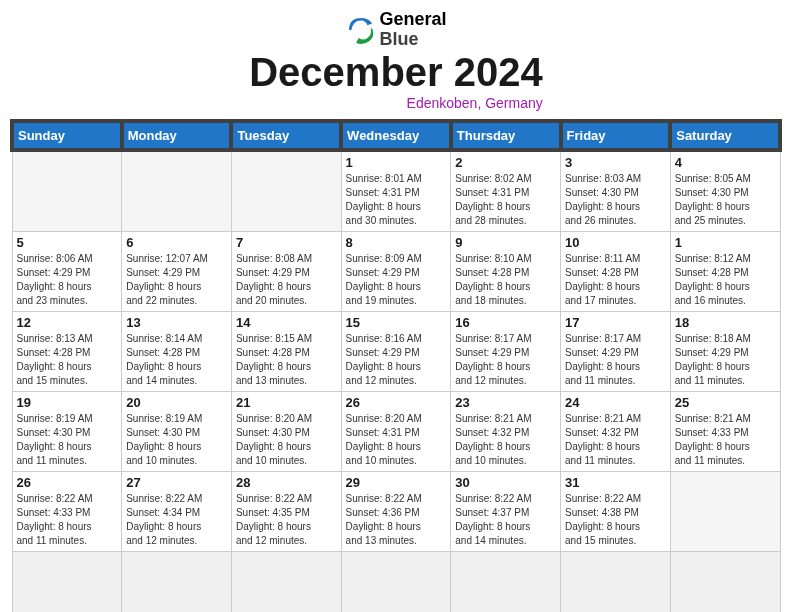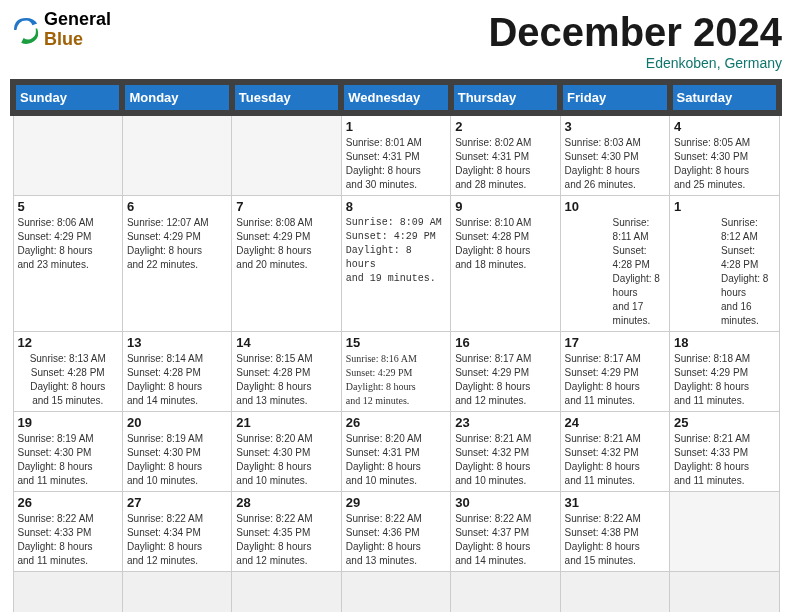--- a/index.html
+++ b/index.html
@@ -7,57 +7,58 @@
       font-family: Arial, sans-serif;
       background: #fff;
       width: 792px;
       height: 612px;
       overflow: hidden;
       padding: 10px;
     }
     .header {
       display: flex;
       justify-content: space-between;
-      align-items: flex-start;
+      align-items: center;
       margin-bottom: 8px;
+      flex-direction: column;
     }
     .logo {
       display: flex;
       align-items: center;
     }
     .logo-icon {
       width: 32px;
       height: 32px;
       margin-right: 2px;
     }
     .title-block {
       text-align: right;
     }
     .month-title {
       font-size: 40px;
       font-weight: bold;
       color: #1a1a1a;
     }
     .location {
       font-size: 14px;
-      color: #0f766e;
+      color: #a21caf;
     }
     table {
       width: 100%;
       border-collapse: collapse;
       table-layout: fixed;
     }
     th {
       background-color: #2176c8;
       color: #fff;
       font-size: 13px;
       font-weight: bold;
       padding: 5px 4px;
       text-align: left;
-      border: 6px solid #404040;
+      border: 4px solid #404040;
     }
     td {
       border: 1px solid #ccc;
       vertical-align: top;
       padding: 3px 4px;
       font-size: 10px;
       color: #333;
       height: 80px;
       background: #fff;
     }
@@ -84,21 +85,21 @@
 <body>
 
 <div class="header">
   <div class="logo">
     <svg class="logo-icon" viewBox="0 0 40 40" xmlns="http://www.w3.org/2000/svg">
       <path d="M5 20 Q5 5 20 5 Q30 5 34 12 L28 14 Q26 8 20 8 Q10 8 8 20 Z" fill="#2176c8"></path>
       <path d="M34 18 Q38 28 30 34 Q22 40 14 36 L17 30 Q23 34 28 30 Q34 26 32 18 Z" fill="#1a9e3f"></path>
     </svg>
     <div>
       <div style="font-size:18px;font-weight:bold;line-height:1.1;">General</div>
-      <div style="font-size:18px;font-weight:bold;color:#a16207;line-height:1.1;">Blue</div>
+      <div style="font-size:18px;font-weight:bold;color:#404040;line-height:1.1;">Blue</div>
     </div>
   </div>
   <div class="title-block">
     <div class="month-title">December 2024</div>
     <div class="location">Edenkoben, Germany</div>
   </div>
 </div>
 
 <table>
   <thead>
@@ -163,72 +164,72 @@
         </td>
         <td>
           <span class="day-num">7</span>
           <div class="day-info" style="white-space: pre-line;">Sunrise: 8:08 AM
 Sunset: 4:29 PM
 Daylight: 8 hours
 and 20 minutes.</div>
         </td>
         <td>
           <span class="day-num">8</span>
-          <div class="day-info" style="white-space: pre-line; font-family: Liberation Mono, monospace;">Sunrise: 8:09 AM
+          <div class="day-info" style="white-space: pre-line;">Sunrise: 8:09 AM
 Sunset: 4:29 PM
 Daylight: 8 hours
 and 19 minutes.</div>
         </td>
         <td>
           <span class="day-num">9</span>
           <div class="day-info" style="white-space: pre-line;">Sunrise: 8:10 AM
 Sunset: 4:28 PM
 Daylight: 8 hours
 and 18 minutes.</div>
         </td>
         <td>
           <span class="day-num">10</span>
-          <div class="day-info" style="white-space: pre-line; margin-left: 48px;">Sunrise: 8:11 AM
+          <div class="day-info" style="white-space: pre-line;">Sunrise: 8:11 AM
 Sunset: 4:28 PM
 Daylight: 8 hours
 and 17 minutes.</div>
         </td>
         <td>
           <span class="day-num">1</span>
-          <div class="day-info" style="white-space: pre-line; margin-left: 47px;">Sunrise: 8:12 AM
+          <div class="day-info" style="white-space: pre-line;">Sunrise: 8:12 AM
 Sunset: 4:28 PM
 Daylight: 8 hours
 and 16 minutes.</div>
         </td>
       </tr>
       <tr>
         <td>
           <span class="day-num">12</span>
-          <div class="day-info" style="white-space: pre-line; text-align: center;">Sunrise: 8:13 AM
+          <div class="day-info" style="white-space: pre-line;">Sunrise: 8:13 AM
 Sunset: 4:28 PM
 Daylight: 8 hours
 and 15 minutes.</div>
         </td>
         <td>
           <span class="day-num">13</span>
           <div class="day-info" style="white-space: pre-line;">Sunrise: 8:14 AM
 Sunset: 4:28 PM
 Daylight: 8 hours
 and 14 minutes.</div>
         </td>
         <td>
           <span class="day-num">14</span>
           <div class="day-info" style="white-space: pre-line;">Sunrise: 8:15 AM
 Sunset: 4:28 PM
 Daylight: 8 hours
 and 13 minutes.</div>
         </td>
         <td>
           <span class="day-num">15</span>
-          <div class="day-info" style="white-space: pre-line; font-family: Liberation Serif, serif;">Sunrise: 8:16 AM
+          <div class="day-info" style="white-space: pre-line;">Sunrise: 8:16 AM
 Sunset: 4:29 PM
 Daylight: 8 hours
 and 12 minutes.</div>
         </td>
         <td>
           <span class="day-num">16</span>
           <div class="day-info" style="white-space: pre-line;">Sunrise: 8:17 AM
 Sunset: 4:29 PM
 Daylight: 8 hours
 and 12 minutes.</div>

